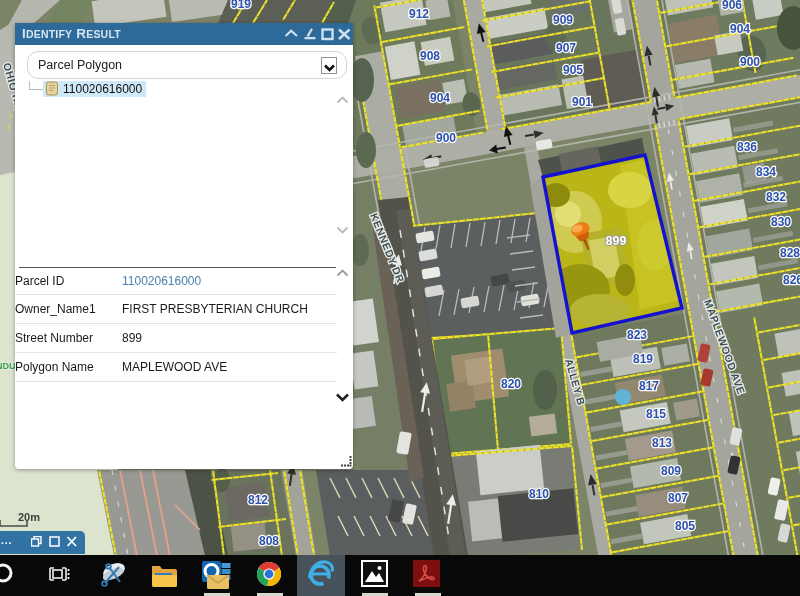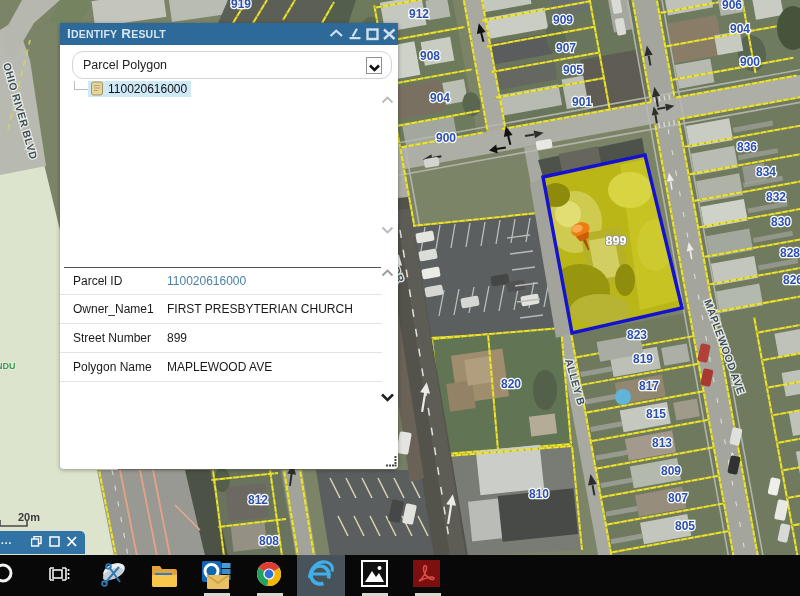--- a/index.html
+++ b/index.html
@@ -5,37 +5,37 @@
 #stage { position:relative; width:800px; height:596px; overflow:hidden; }
 #map { position:absolute; left:0; top:0; }
 .yl { stroke:#f4e713; stroke-width:2.0; fill:none; }
 .yd { stroke:#4a4a18; stroke-width:1.8; fill:none; stroke-dasharray:1.5 5.5; opacity:0.45; }
 .pl { font-size:12px; font-weight:bold; fill:#2b50b2; stroke:#fbfbf5; stroke-width:2.6px; paint-order:stroke; text-anchor:middle; }
 .pw { font-size:12.5px; font-weight:bold; fill:#fff; stroke:#9a9a8a; stroke-width:2px; paint-order:stroke; text-anchor:middle; }
 .st { font-weight:bold; fill:#3e4e58; stroke:#e6e9e2; stroke-width:2.6px; paint-order:stroke; letter-spacing:0.5px; }
 .stg { font-weight:bold; fill:#3e9e4e; stroke:#e6e9e2; stroke-width:2px; paint-order:stroke; }
 .sb { font-size:11px; font-weight:bold; fill:#3c3c3c; }
 #panel { position:absolute; left:15px; top:23px; width:338px; height:446px; background:#fff;
-  border-radius:0 0 4px 4px; box-shadow:0 1px 4px rgba(0,0,0,0.35);margin-left:45px; }
+  border-radius:0 0 4px 4px; box-shadow:0 1px 4px rgba(0,0,0,0.35); }
 #ptitle { position:absolute; left:0; top:0; width:338px; height:22px; background:#2d6a99; color:#d5e5f2; }
 #pt1 { position:absolute; left:7px; top:3px; font-size:13.5px; font-weight:bold; letter-spacing:0.2px; }
 #pt1 .sc { font-size:10.5px; }
 #pticons { position:absolute; right:2px; top:5px; }
 #pbody { position:absolute; left:0; top:22px; width:338px; height:424px; }
 #combo { position:absolute; left:12px; top:6px; width:320px; height:28px; border:1px solid #d4d4d4; border-radius:11px; }
 #combo > span:first-child { position:absolute; left:10px; top:6px; font-size:12.5px; color:#222; }
 #cbtn { position:absolute; right:9px; top:5px; width:16px; height:17px; border:1px solid #919191; background:#fdfdfd; text-align:center; }
 #cbtn svg { margin-top:4px; }
 #treeline { position:absolute; left:14px; top:36px; width:16px; height:9px; border-left:1px solid #bbb; border-bottom:1px solid #bbb; }
 #treesel { position:absolute; left:28px; top:35.5px; height:16px; background:#cfe9f7; padding:0 4px 0 2px; font-size:12px; color:#111; display:flex; align-items:center; gap:3px; }
 .chev { position:absolute; }
 #sep { position:absolute; left:4px; top:221.5px; width:317px; height:0; border-top:1.5px solid #555; }
 #ptab { position:absolute; left:0px; top:223px; width:322px; border-collapse:collapse; }
 #ptab td { font-size:12px; color:#1a1a1a; border-bottom:1px solid #e4e4e4; height:29px; padding:0; vertical-align:middle; }
-#ptab .k { width:107px; padding-left:13px; }
+#ptab .k { width:107px; }
 #ptab tr:first-child td { height:26px; }
 #grip { position:absolute; right:1px; bottom:2px; }
 #wbar { position:absolute; left:0; top:531px; width:85px; height:23px; background:#3173a5; border-radius:0 5px 0 0; }
 #wdots { position:absolute; left:1px; top:4px; color:#fff; font-weight:bold; letter-spacing:1px; font-size:10px; }
 #taskbar { position:absolute; left:0; top:555px; width:800px; height:41px; background:#080808; }
 #ietile { position:absolute; left:297px; top:0; width:48px; height:41px; background:#47525a; }
 .ul { position:absolute; top:592.5px; height:3.5px; background:#d8d8ce; }
 </style></head>
 <body>
 <div id="stage">

